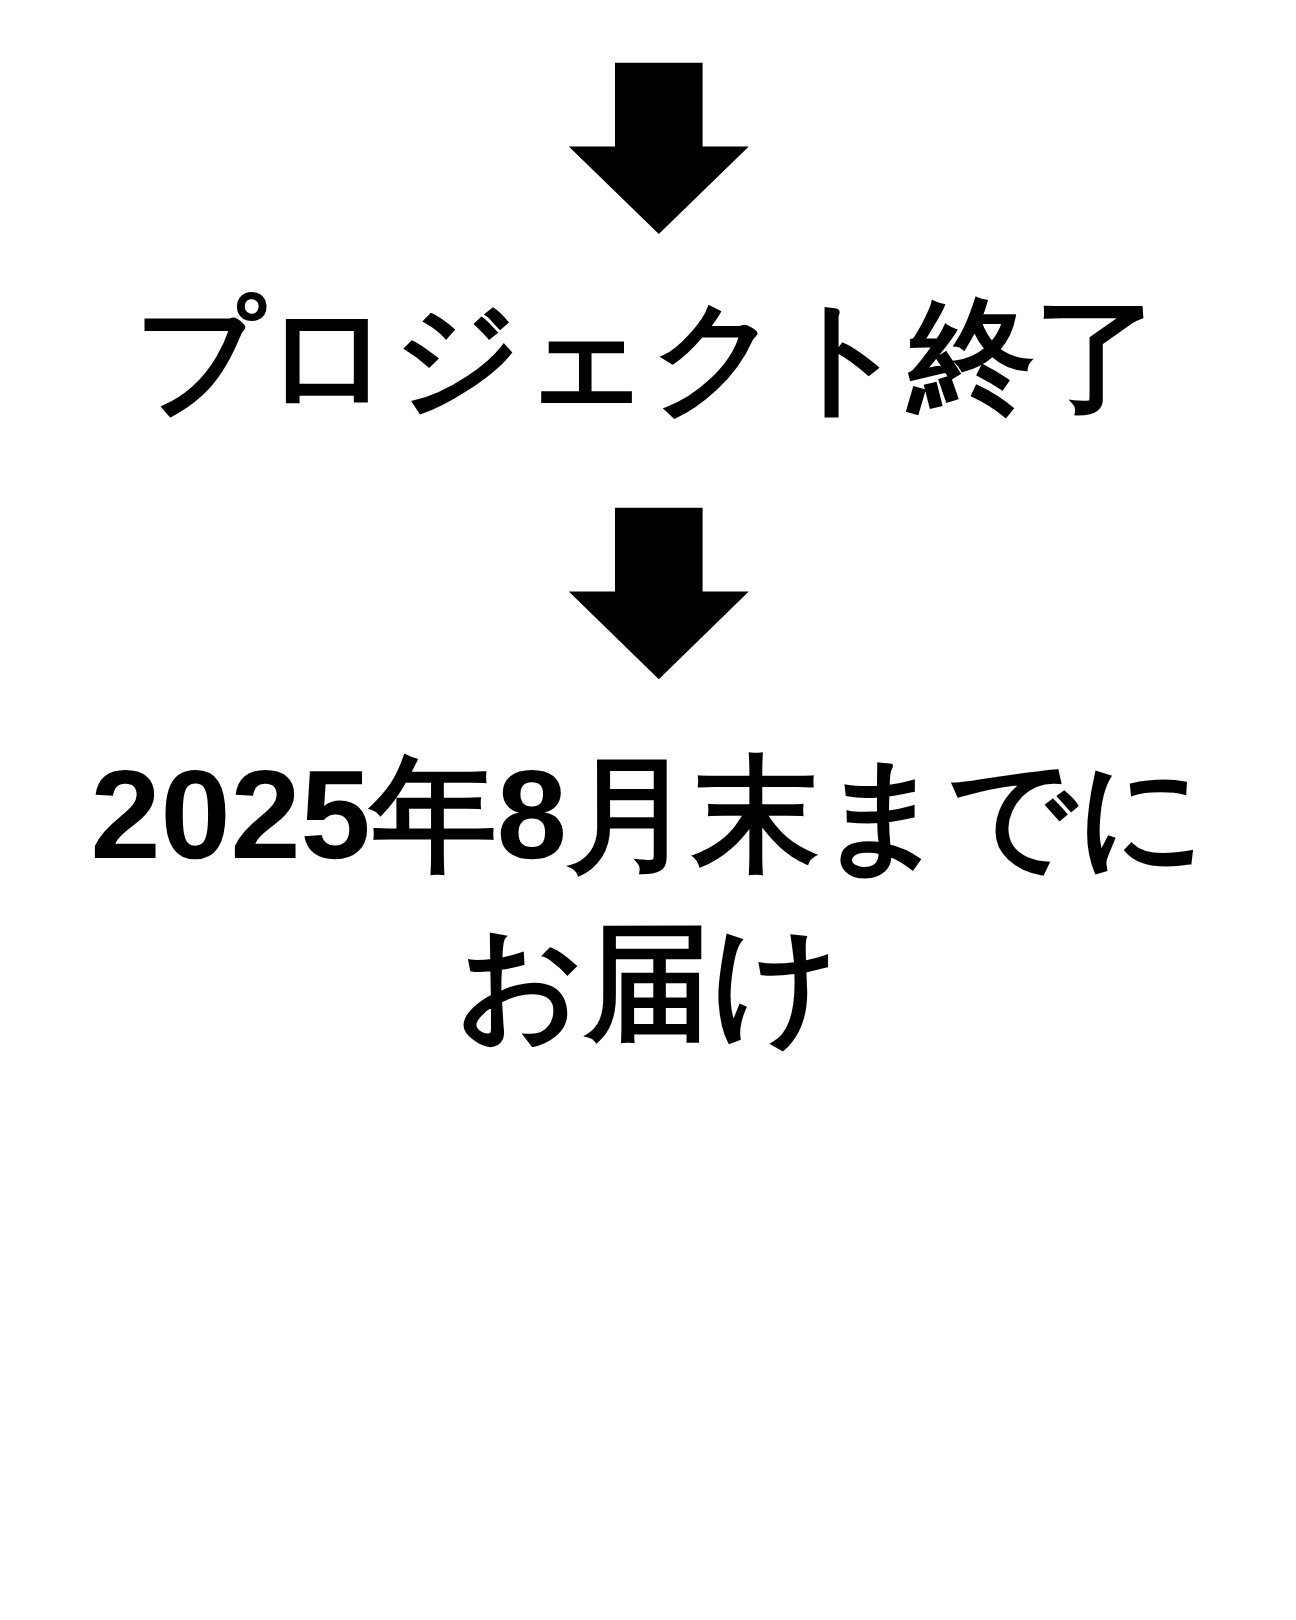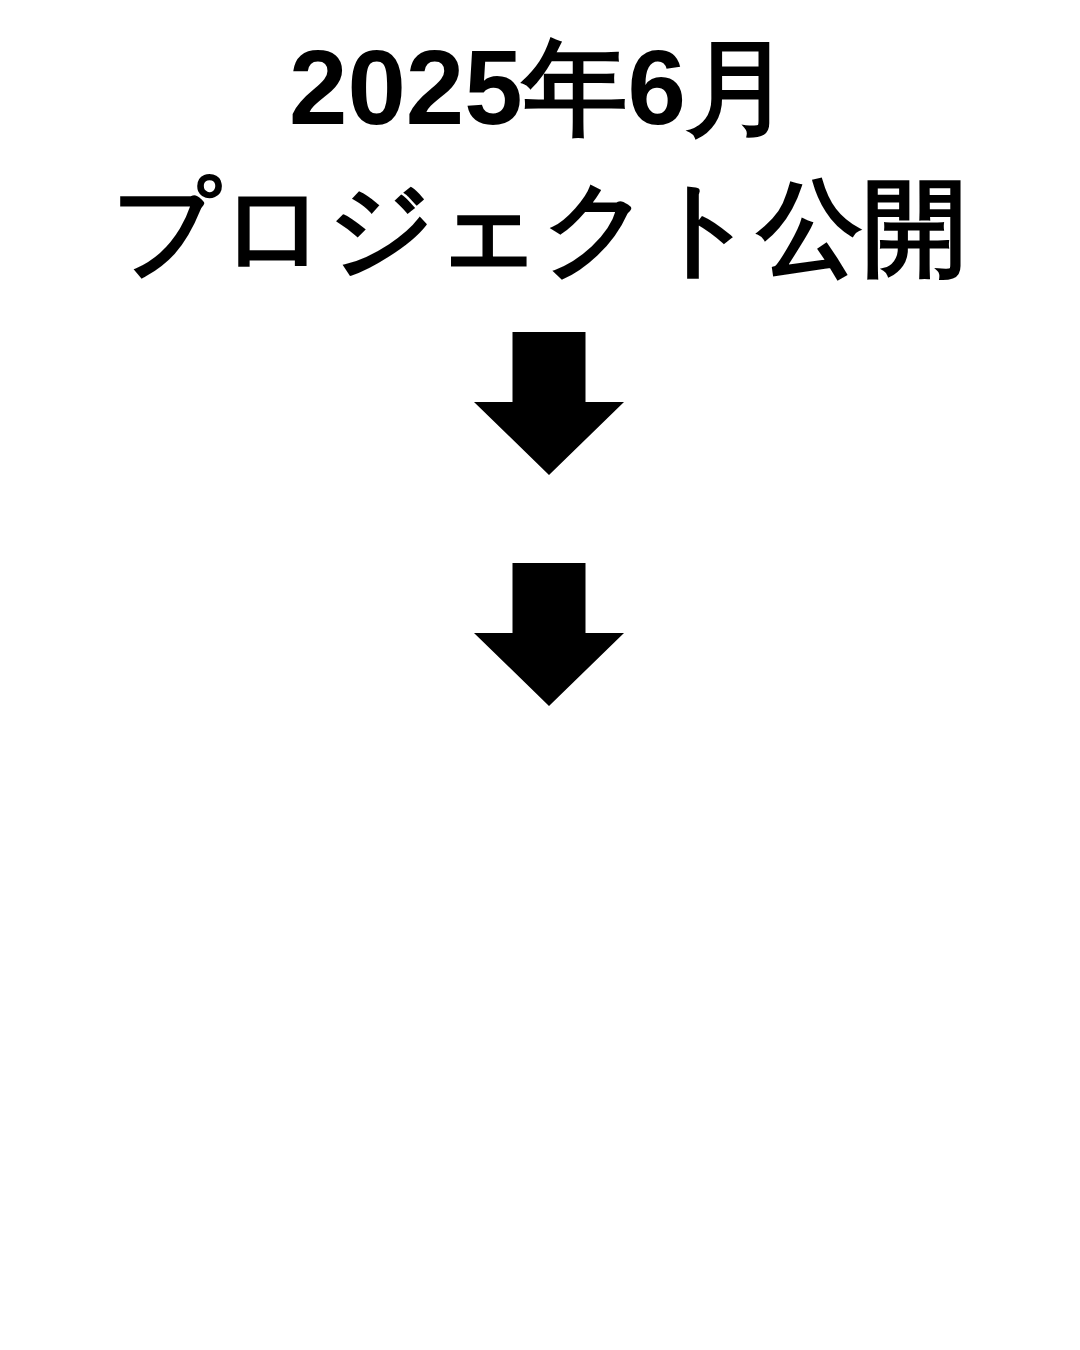--- a/index.html
+++ b/index.html
@@ -49,34 +49,35 @@
     display: block;
     width: 100%;
     height: 100%;
   }
 </style>
 </head>
 <body>
 
 <div class="canvas">
 
-  <div class="step">
-    <span class="date">2025年6月</span>
-    <span class="label">プロジェクト公開</span>
-  </div>
 
   <div class="arrow arrow-1">
     <svg viewBox="0 0 150 143" xmlns="http://www.w3.org/2000/svg" aria-hidden="true">
       <polygon points="38.5,0 111.5,0 111.5,70 150,70 75,143 0,70 38.5,70" fill="#000000"></polygon>
     </svg>
   </div>
 
   <div class="step">
+    <span class="label">プロジェクト終了</span>
   </div>
 
   <div class="arrow arrow-2">
     <svg viewBox="0 0 150 143" xmlns="http://www.w3.org/2000/svg" aria-hidden="true">
       <polygon points="38.5,0 111.5,0 111.5,70 150,70 75,143 0,70 38.5,70" fill="#000000"></polygon>
     </svg>
   </div>
 
+  <div class="step">
+    <span class="date">2025年8月末までに</span>
+    <span class="label">お届け</span>
+  </div>
 
 </div>
 
 </body></html>

